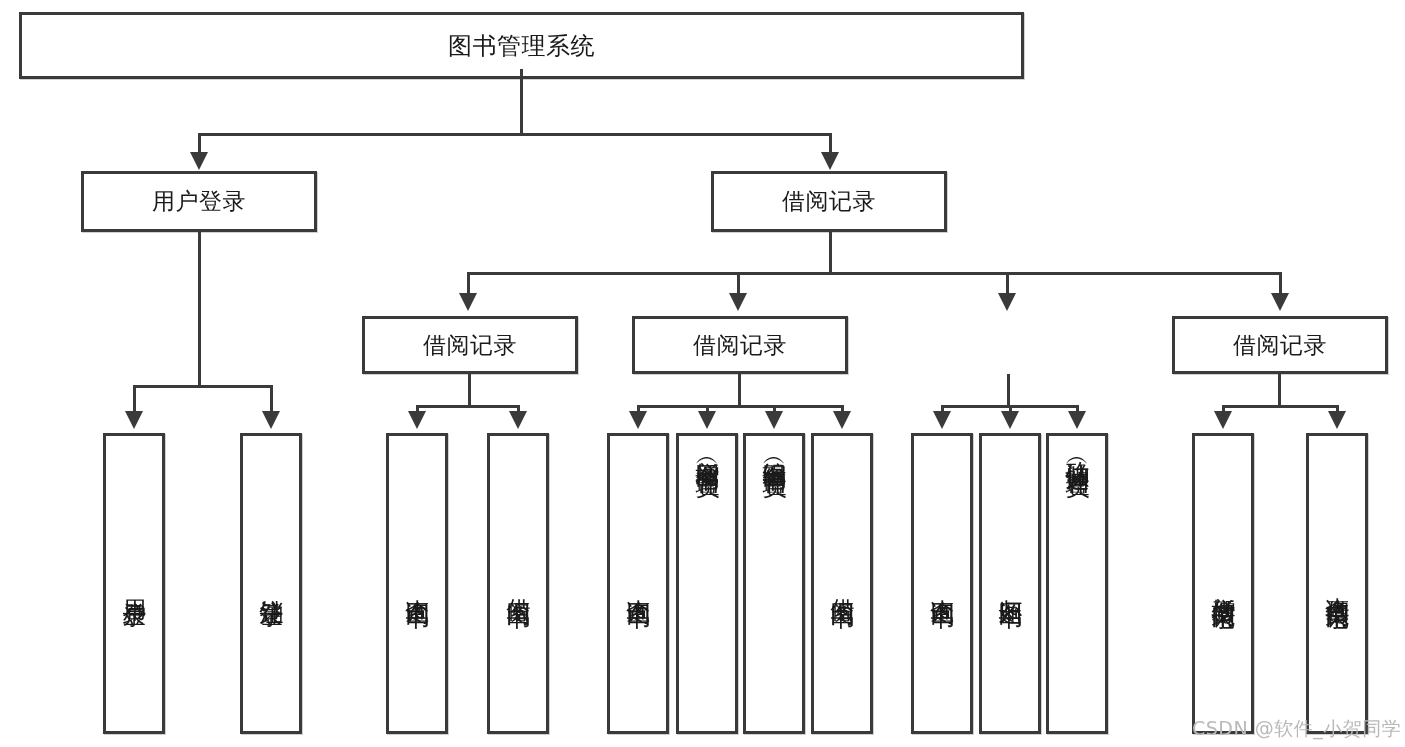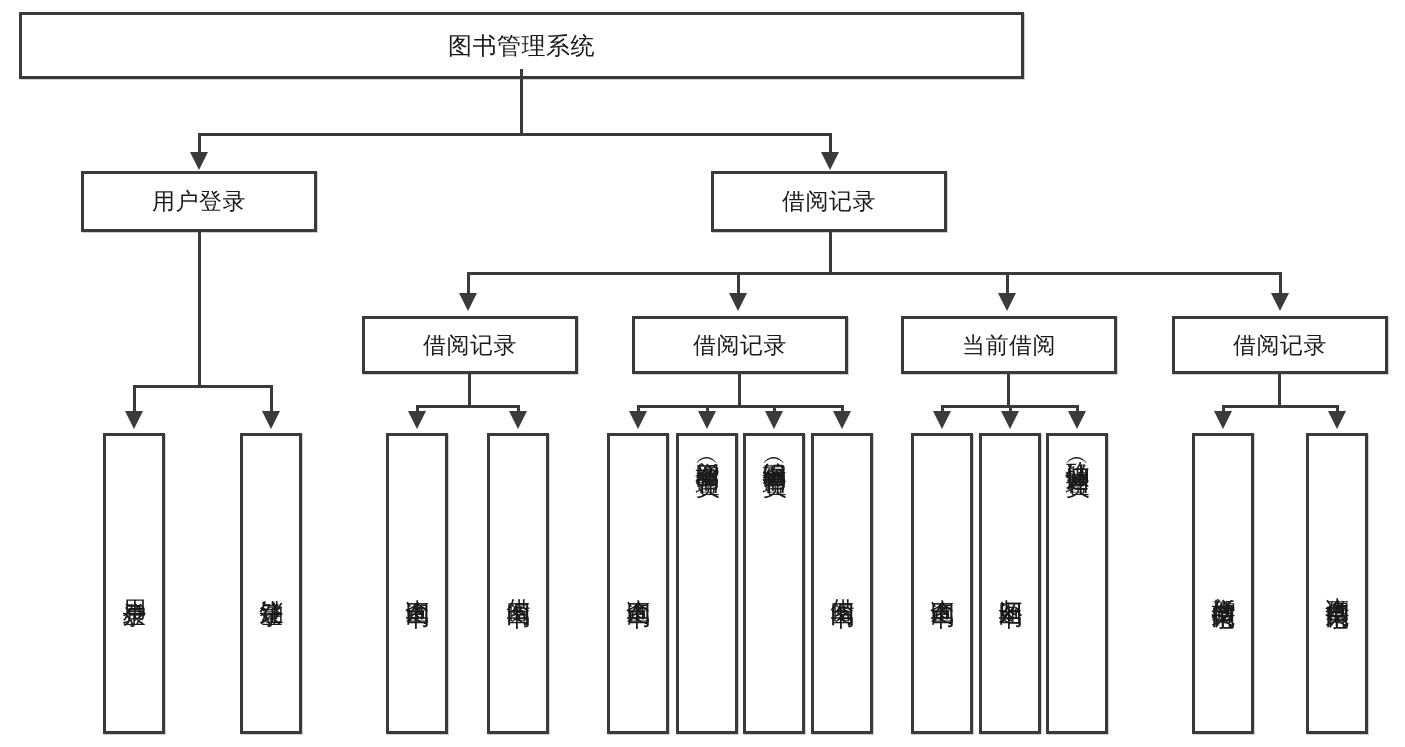--- a/index.html
+++ b/index.html
@@ -125,23 +125,20 @@
   <div class="arrow" style="left:998px; top:293px;"></div>
   <div class="vline" style="left:1279px; top:272px; height:24px;"></div>
   <div class="arrow" style="left:1271px; top:293px;"></div>
 
   <div class="node h" style="left:362px; top:316px; width:216px; height:58px;">
     <span class="label">借阅记录</span>
   </div>
   <div class="node h" style="left:632px; top:316px; width:216px; height:58px;">
     <span class="label">借阅记录</span>
   </div>
-  <div class="node h" style="left:901px; top:316px; width:216px; height:58px;">
-    <span class="label">当前借阅</span>
-  </div>
   <div class="node h" style="left:1172px; top:316px; width:216px; height:58px;">
     <span class="label">借阅记录</span>
   </div>
 
   <div class="vline" style="left:468px; top:374px; height:34px;"></div>
   <div class="hline" style="left:416px; top:405px; width:104px;"></div>
   <div class="vline" style="left:416px; top:405px; height:9px;"></div>
   <div class="arrow" style="left:408px; top:411px;"></div>
   <div class="vline" style="left:517px; top:405px; height:9px;"></div>
   <div class="arrow" style="left:509px; top:411px;"></div>
@@ -210,14 +207,15 @@
     <span class="label">确认归还（管理员）</span>
   </div>
 
   <div class="node v center" style="left:1192px; top:433px; width:62px; height:301px;">
     <span class="label">新增借阅记录</span>
   </div>
   <div class="node v center" style="left:1306px; top:433px; width:62px; height:301px;">
     <span class="label">查询借阅记录</span>
   </div>
 
+  <div class="watermark" style="left:1192px; top:716px;">CSDN @软件_小贺同学</div>
 
 </div>
 
 </body></html>

